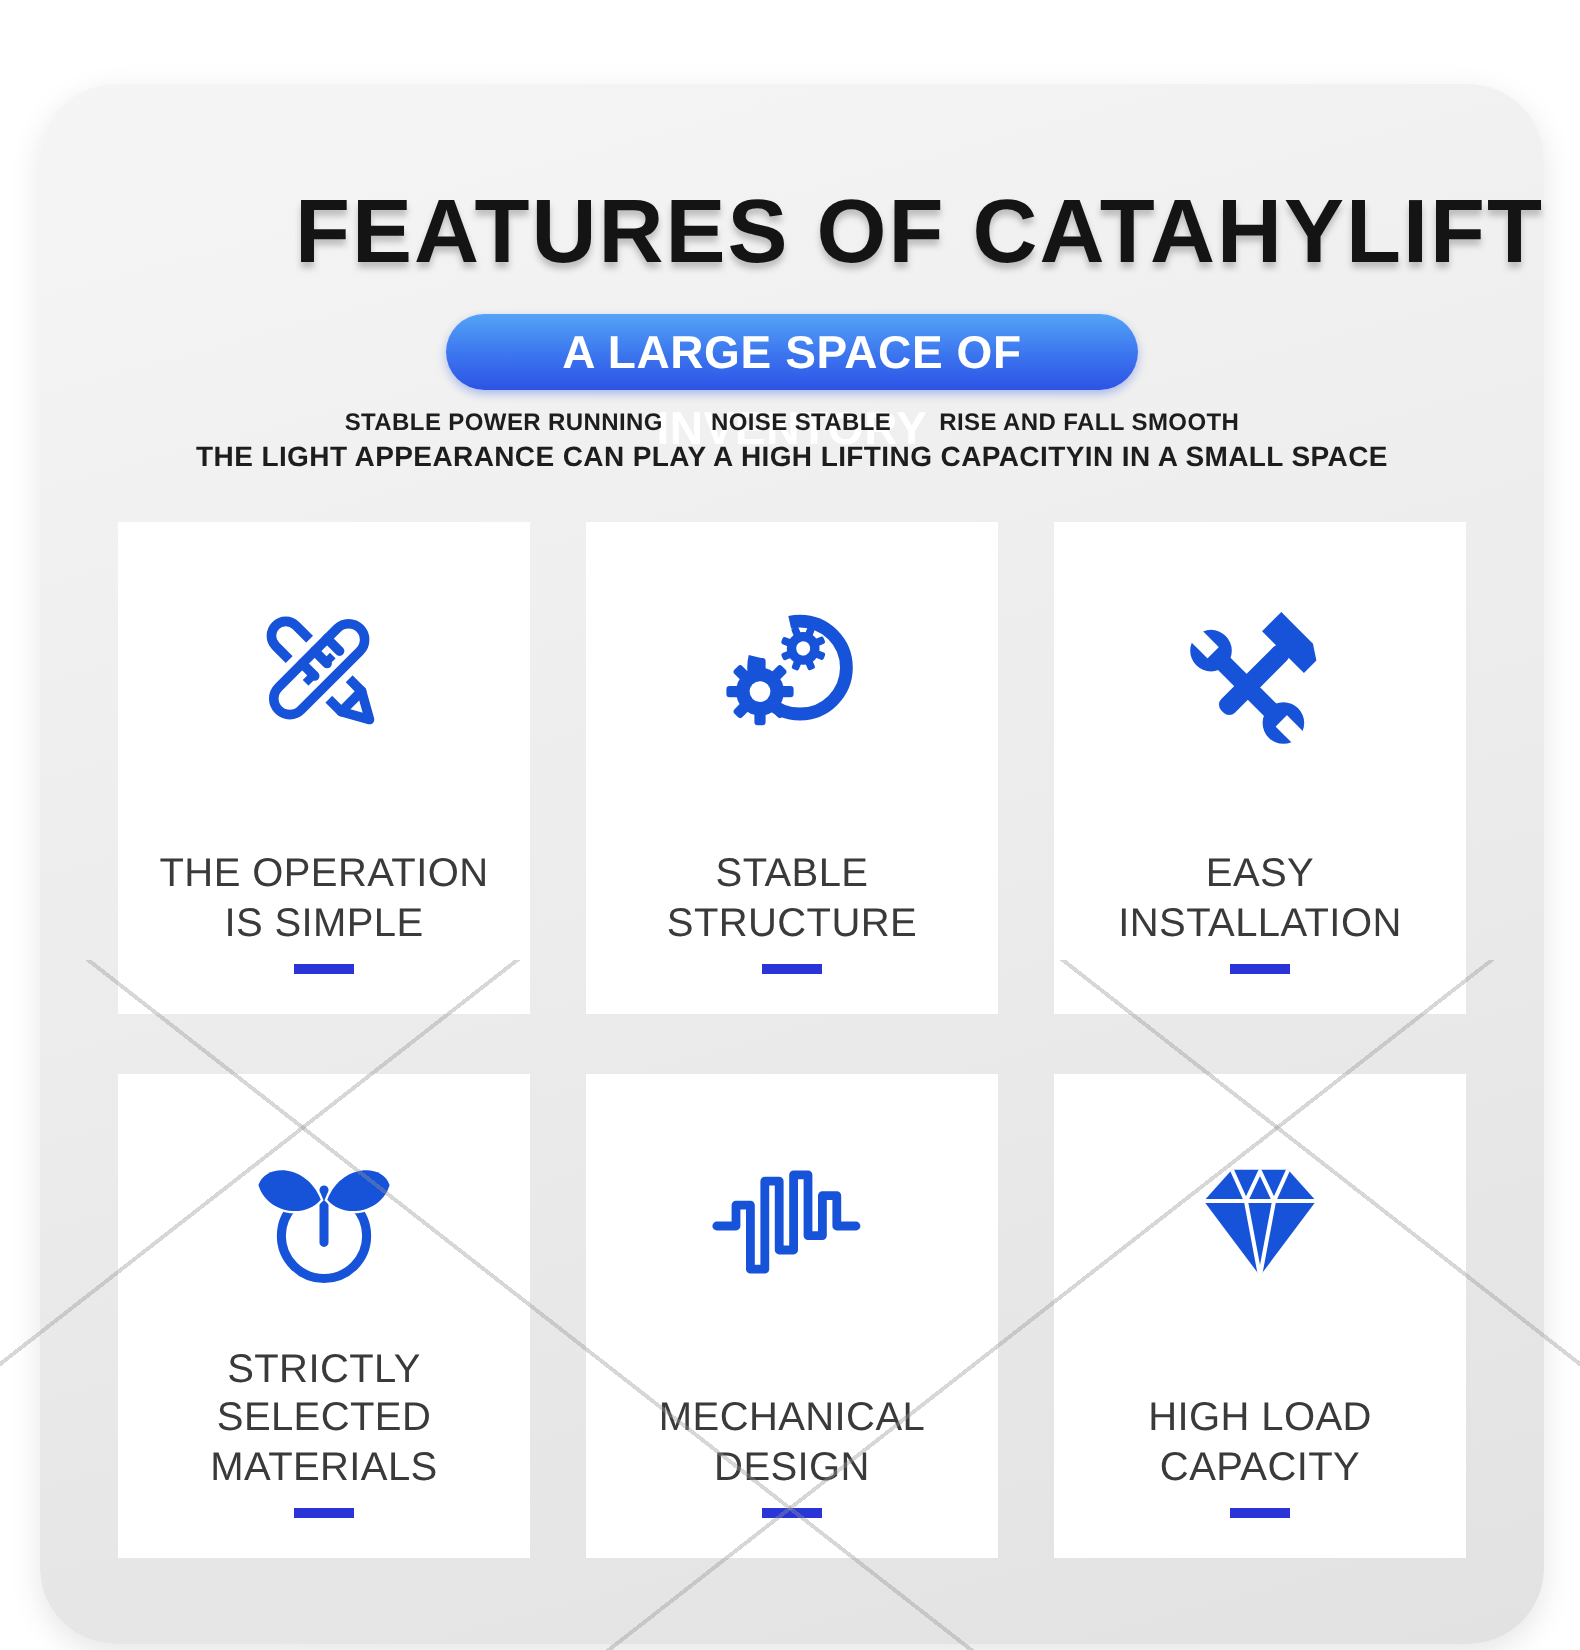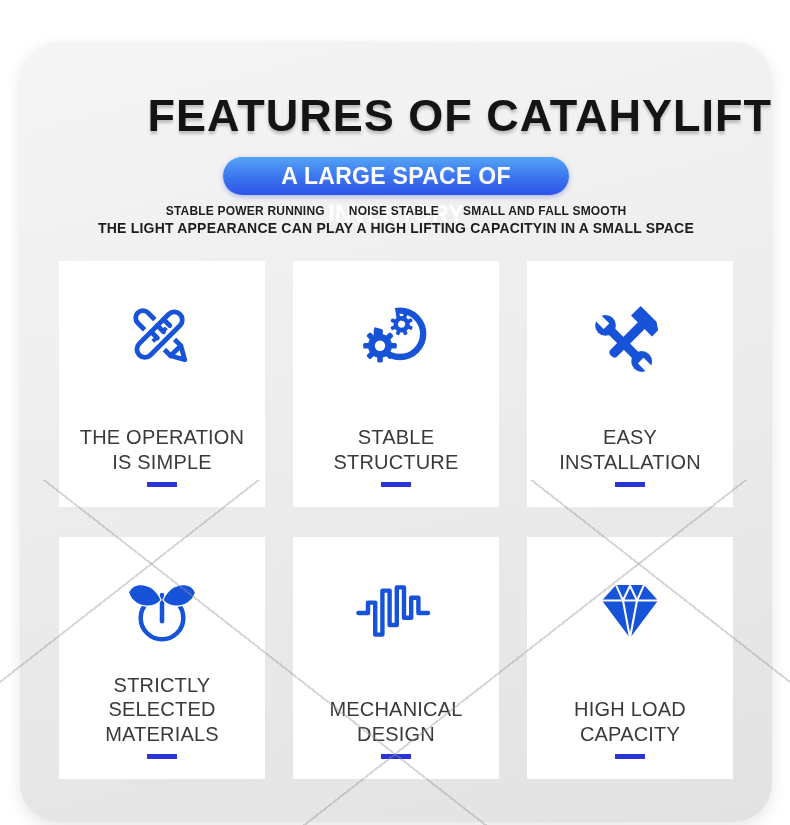--- a/index.html
+++ b/index.html
@@ -70,21 +70,21 @@
 
 <div class="panel">
 
   <h1 class="page-title">FEATURES OF CATAHYLIFT</h1>
 
   <div class="banner-pill">A LARGE SPACE OF INVENTORY</div>
 
   <div class="subtitle-row">
     <span>STABLE POWER RUNNING</span>
     <span>NOISE STABLE</span>
-    <span>SMALL AND FALL SMOOTH</span>
+    <span>RISE AND FALL SMOOTH</span>
   </div>
   <div class="tagline">THE LIGHT APPEARANCE CAN PLAY A HIGH LIFTING CAPACITYIN IN A SMALL SPACE</div>
 
   <div class="features-grid">
 
     <div class="feature-card">
       <div class="icon-box">
         <svg class="icon-svg" width="82" height="80" viewBox="0 0 100 100">
           <g transform="translate(53,53) rotate(-45)">
             <path class="ic-stroke" d="M -9,-38 a 9,9 0 0 1 18,0 L 9,20 L 0,36 L -9,20 Z"></path>

